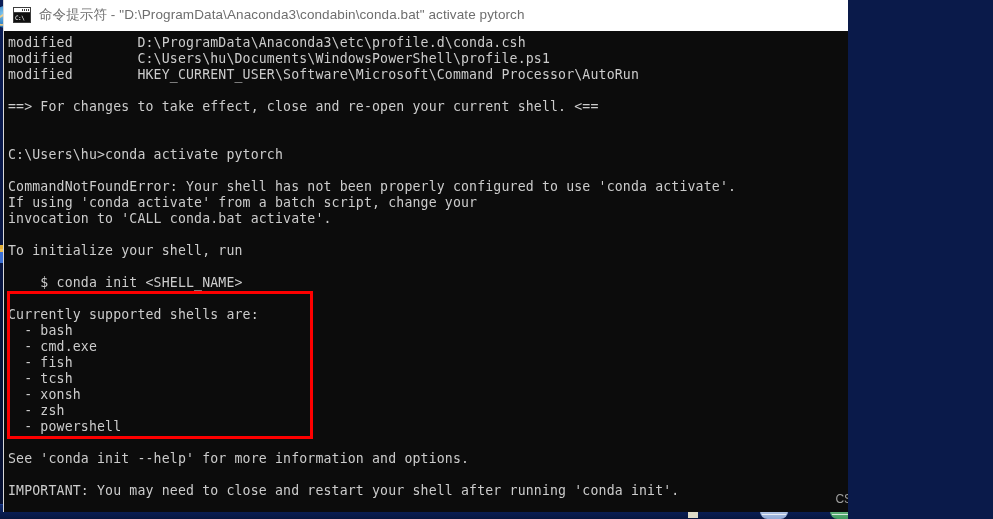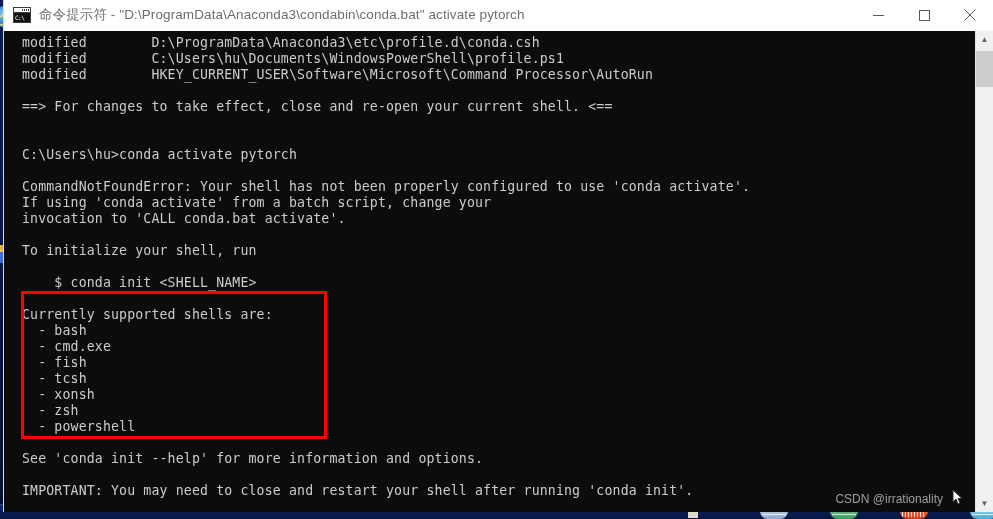--- a/index.html
+++ b/index.html
@@ -8,21 +8,21 @@
     padding: 0;
     width: 993px;
     height: 519px;
     overflow: hidden;
     background: #0a1a4a;
     font-family: "Liberation Sans", sans-serif;
   }
 
   #screen {
     position: relative;
-    width: 993px;
+    width: 848px;
     height: 519px;
     overflow: hidden;
     background: #701a75;
   }
 
   
   .desktop {
     position: absolute;
     inset: 0;
     background: linear-gradient(160deg, #0b1d57 0%, #071134 55%, #050d26 100%);
@@ -213,21 +213,20 @@
     cursor: default;
   }
   .win-btn svg { display: block; }
 
   
   .console-wrap {
     position: relative;
     height: 481px;
     background: #0c0c0c;
     display: flex;
-    padding-left: 14px;
   }
 
   .console {
     position: relative;
     flex: 1 1 auto;
     background: #0c0c0c;
     overflow: hidden;
     padding: 0;
   }
 

